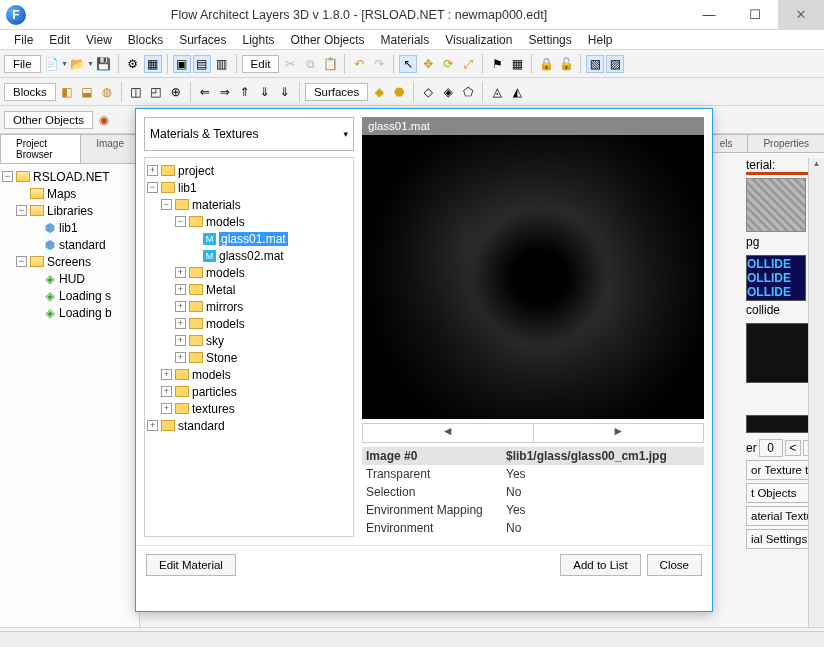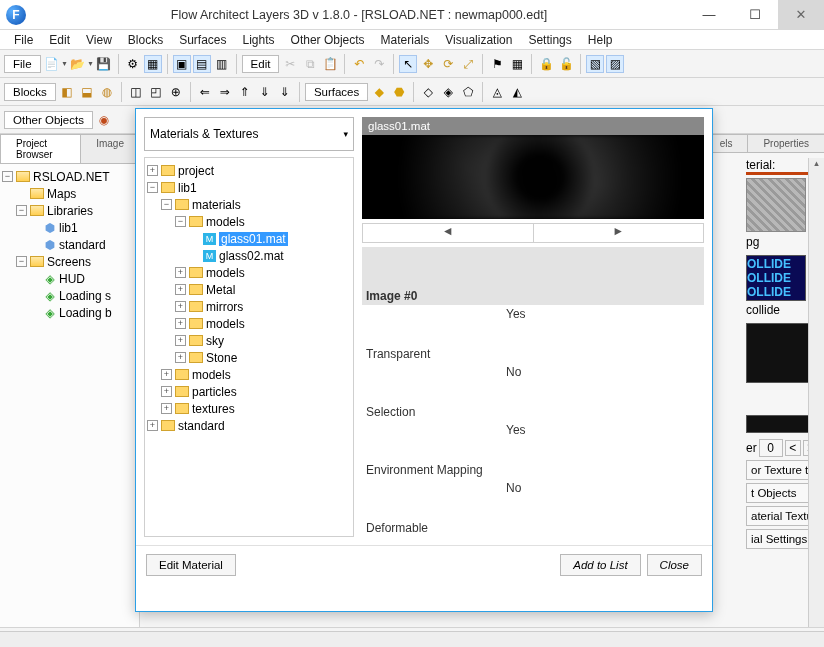--- a/index.html
+++ b/index.html
@@ -70,27 +70,27 @@
     radial-gradient(circle at 45% 70%, rgba(70,70,70,0.30), transparent 30%),
     radial-gradient(circle at 60% 28%, rgba(75,75,75,0.30), transparent 30%);
     filter: blur(2px);
   }
   .navrow { display:flex;height:20px;border:1px solid #cfcfcf;margin:4px 0;}
   .navrow div { flex:1;text-align:center;border-right:1px solid #cfcfcf;color:#555;}
   .navrow div:last-child { border-right:none;}
   .props { font-size:11.5px;}
   .props .prow { display:flex;padding:2px 4px;}
   .props .prow.hdr { background:#e3e3e3;font-weight:bold;}
-  .props .pk { width:140px;color:#333;margin-top:40px;}
+  .props .pk { width:140px;color:#333;}
   .props .pv { color:#333;}
 
   .modal-foot { height:38px;border-top:1px solid #e0e0e0;display:flex;align-items:center;padding:0 10px;justify-content:space-between;}
   .modal-foot .btn, .right-side .rowbtn, .statusbar { font-size:11.5px;}
   .btn { border:1px solid #b8b8b8;background:#f6f6f6;padding:4px 12px;}
-  .btns-right { display:flex;gap:6px;font-style:italic;}
+  .btns-right { display:flex;gap:6px;}
 
   
   .statusbar { height:20px;background:#f4f4f4;border-top:1px solid #d4d4d4;display:flex;align-items:center;padding:0 8px;color:#222;}
   .statusbar .cell { padding:0 12px;border-right:1px solid #d9d9d9;}
   .statusbar .cell:first-child { flex:0 0 220px;border-right:1px solid #d9d9d9;padding-left:0;}
 </style>
 </head>
 <body>
 
 <div class="titlebar">
@@ -420,35 +420,36 @@
       <div class="preview">
           <div class="smoke"></div>
         </div>
       <div class="navrow">
         <div>◄</div>
         <div>►</div>
       </div>
       <div class="props">
         <div class="prow hdr">
             <div class="pk">Image #0</div>
+            <div class="pv">$lib1/glass/glass00_cm1.jpg</div>
           </div>
         <div class="prow">
             <div class="pk">Transparent</div>
             <div class="pv">Yes</div>
           </div>
         <div class="prow">
             <div class="pk">Selection</div>
             <div class="pv">No</div>
           </div>
         <div class="prow">
             <div class="pk">Environment Mapping</div>
             <div class="pv">Yes</div>
           </div>
         <div class="prow">
-            <div class="pk">Deformable</div>
+            <div class="pk">Environment</div>
             <div class="pv">No</div>
           </div>
       </div>
     </div>
   </div>
   <div class="modal-foot">
     <div class="btn">Edit Material</div>
     <div class="btns-right">
       <div class="btn">Add to List</div>
       <div class="btn">Close</div>

